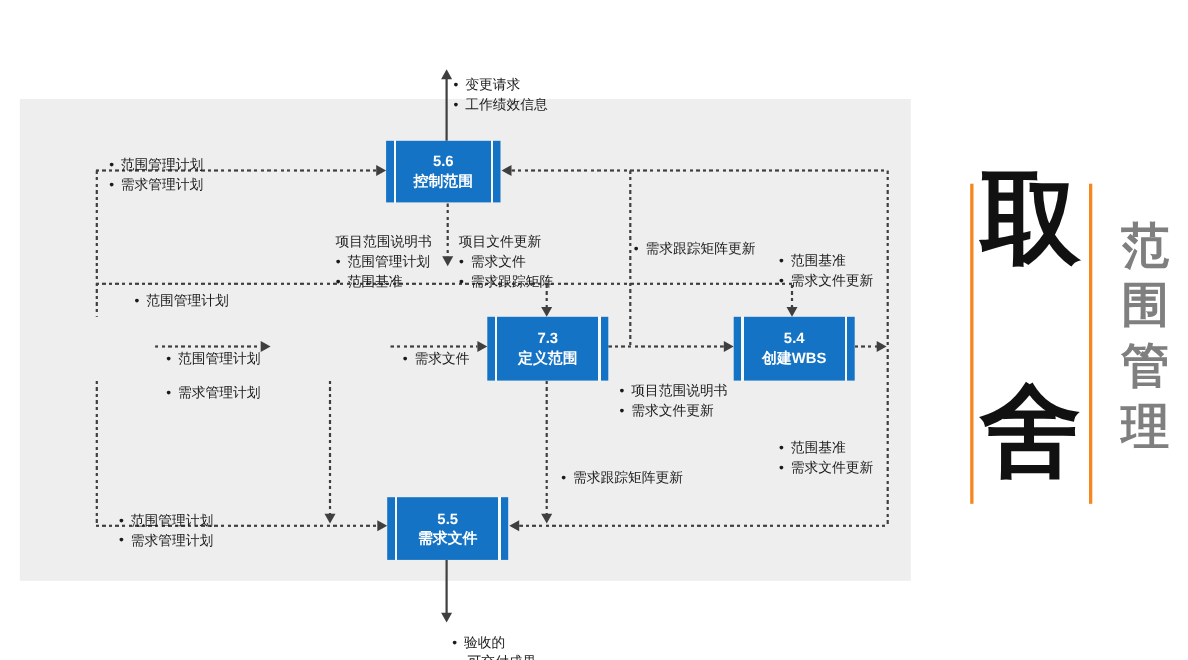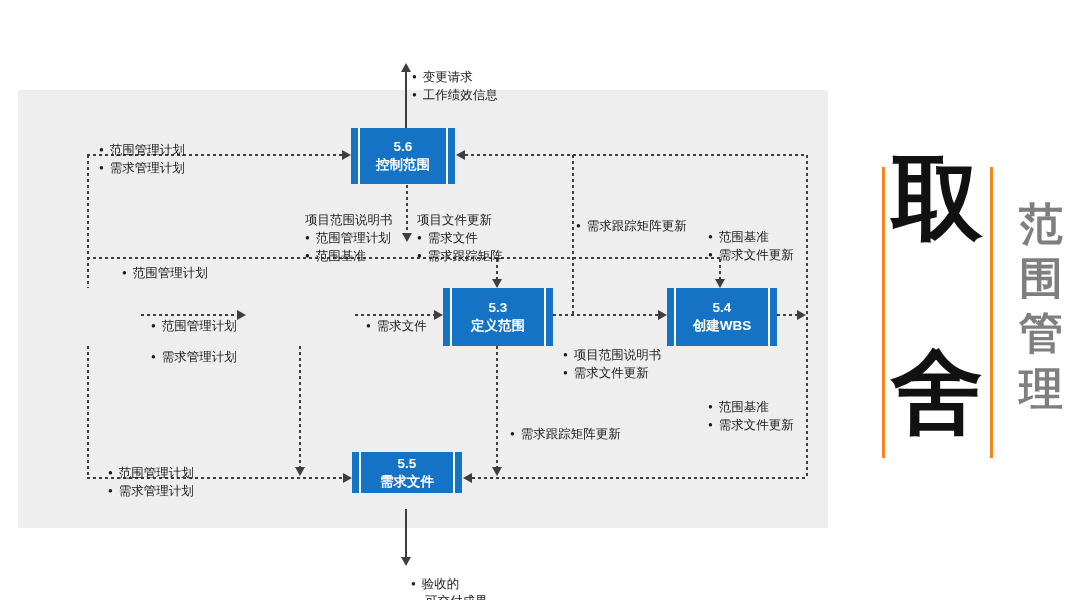--- a/index.html
+++ b/index.html
@@ -75,28 +75,28 @@
   <div class="sv" style="left:405px;top:71px;height:57px;"></div>
   <div class="au" style="left:401px;top:63px;"></div>
   <div class="sv" style="left:405px;top:509px;height:50px;"></div>
   <div class="ad" style="left:401px;top:557px;"></div>
 
   <div class="pbox" style="left:351px;top:128px;width:104px;height:56px;">
     <div>5.6</div>
     <div>控制范围</div>
   </div>
   <div class="pbox" style="left:443px;top:288px;width:110px;height:58px;">
-    <div>5.3</div>
+    <div>7.3</div>
     <div>定义范围</div>
   </div>
   <div class="pbox" style="left:667px;top:288px;width:110px;height:58px;">
     <div>5.4</div>
     <div>创建WBS</div>
   </div>
-  <div class="pbox" style="left:352px;top:452px;width:110px;height:41px;">
+  <div class="pbox" style="left:352px;top:452px;width:110px;height:57px;">
     <div>5.5</div>
     <div>需求文件</div>
   </div>
 
   <div class="lbl" style="left:412px;top:44px;">
     <div class="bl">变更请求</div>
     <div class="bl">工作绩效信息</div>
   </div>
   <div class="lbl" style="left:99px;top:117px;">
     <div class="bl">范围管理计划</div>

